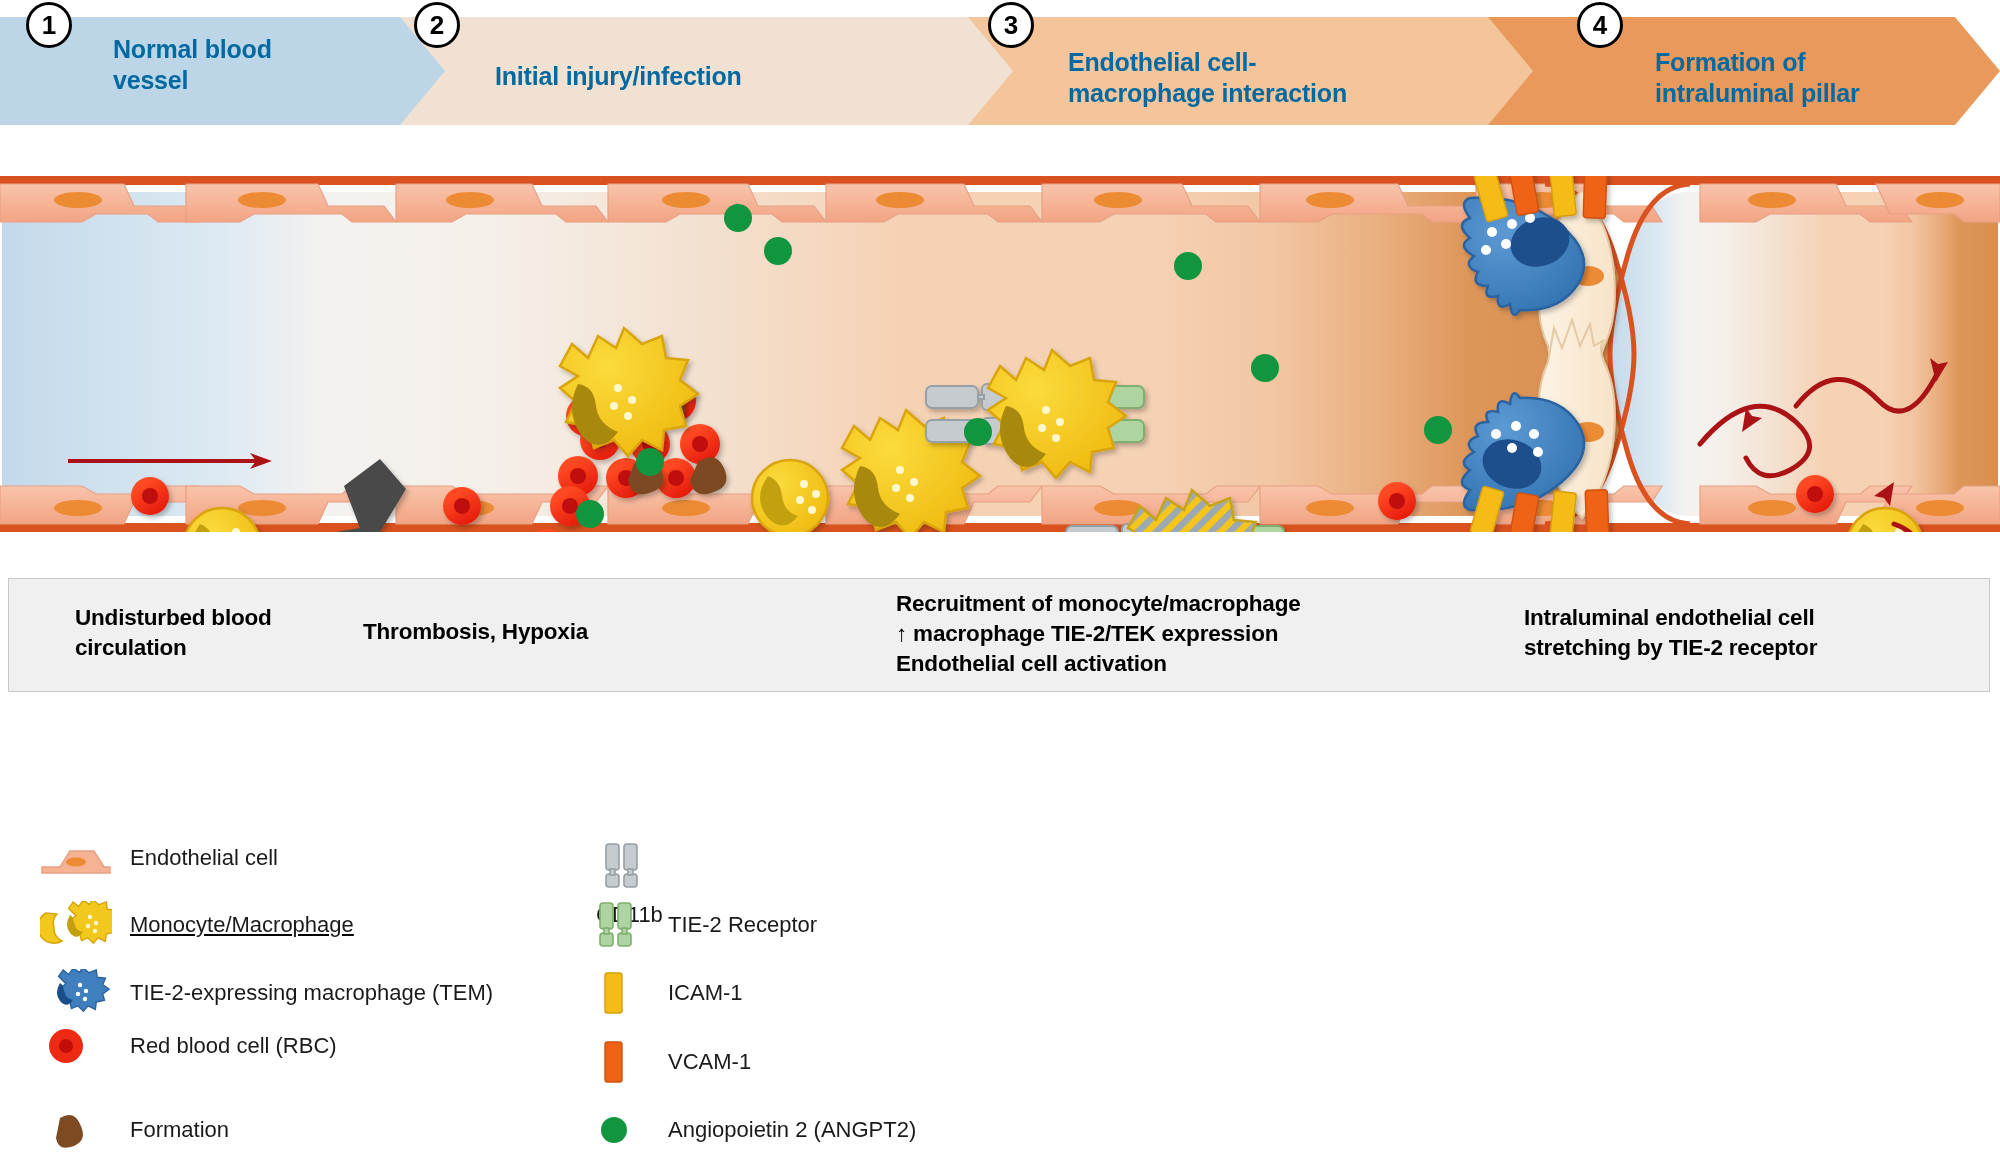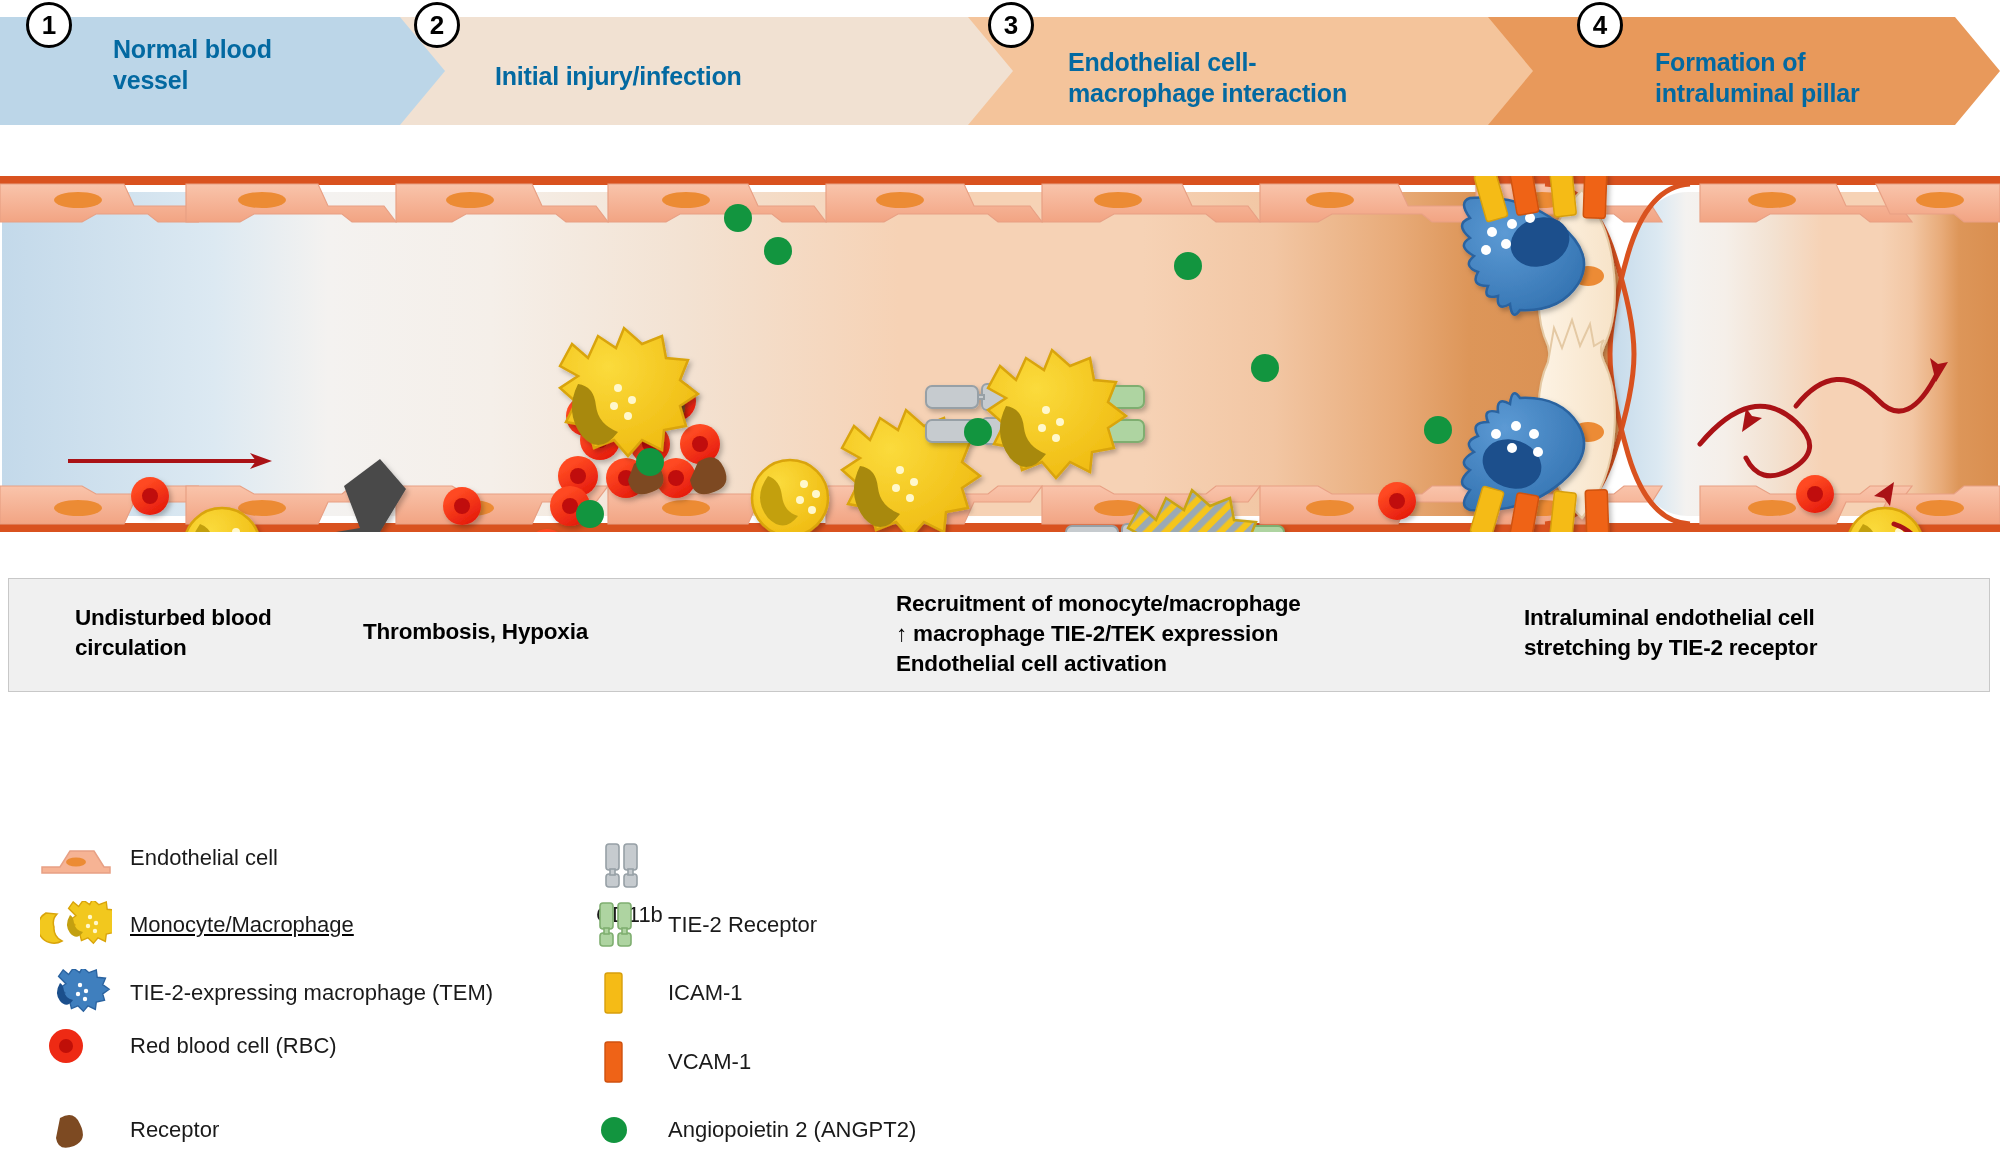--- a/index.html
+++ b/index.html
@@ -612,21 +612,21 @@
     </div>
     <div class="legend-text">Red blood cell (RBC)</div>
   </div>
 
   <div class="legend-row" style="left:40px;top:302px;">
     <div class="legend-glyph">
       <svg width="72" height="44" viewBox="0 0 72 44">
         <path d="M20,10 q14,-8 20,6 q8,16 -6,22 q-16,6 -18,-8 Z" fill="#7d4a22"></path>
       </svg>
     </div>
-    <div class="legend-text">Receptor</div>
+    <div class="legend-text">Formation</div>
   </div>
 
   <div class="legend-row" style="left:578px;top:30px;flex-direction:column;">
     <div class="legend-glyph">
       <svg width="72" height="52" viewBox="0 0 72 52">
         <g fill="#c6cbcf" stroke="#97a0a6" stroke-width="1.6">
           <rect x="22" y="4" width="13" height="26" rx="3"></rect>
             <rect x="22" y="34" width="13" height="13" rx="3"></rect>
           <rect x="26" y="29" width="5" height="6"></rect>
           <rect x="40" y="4" width="13" height="26" rx="3"></rect>

